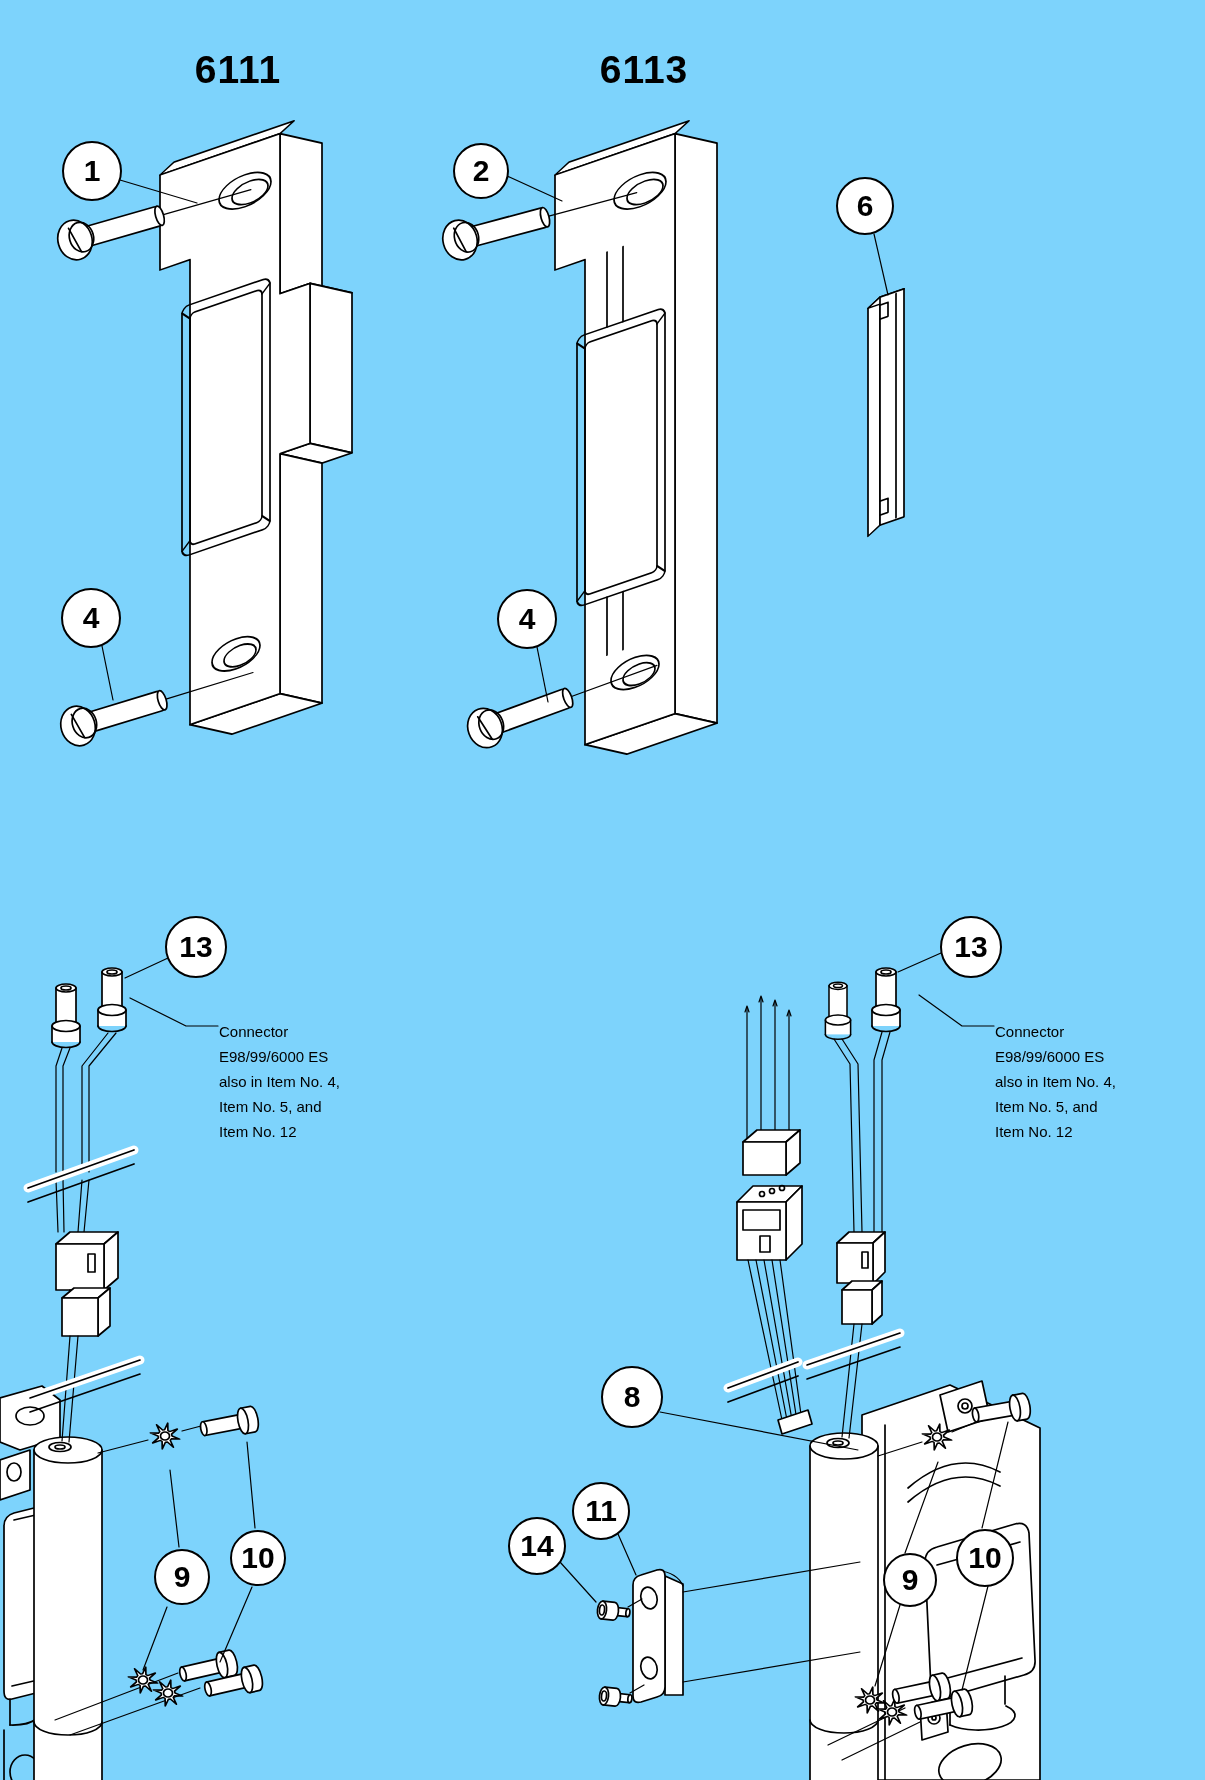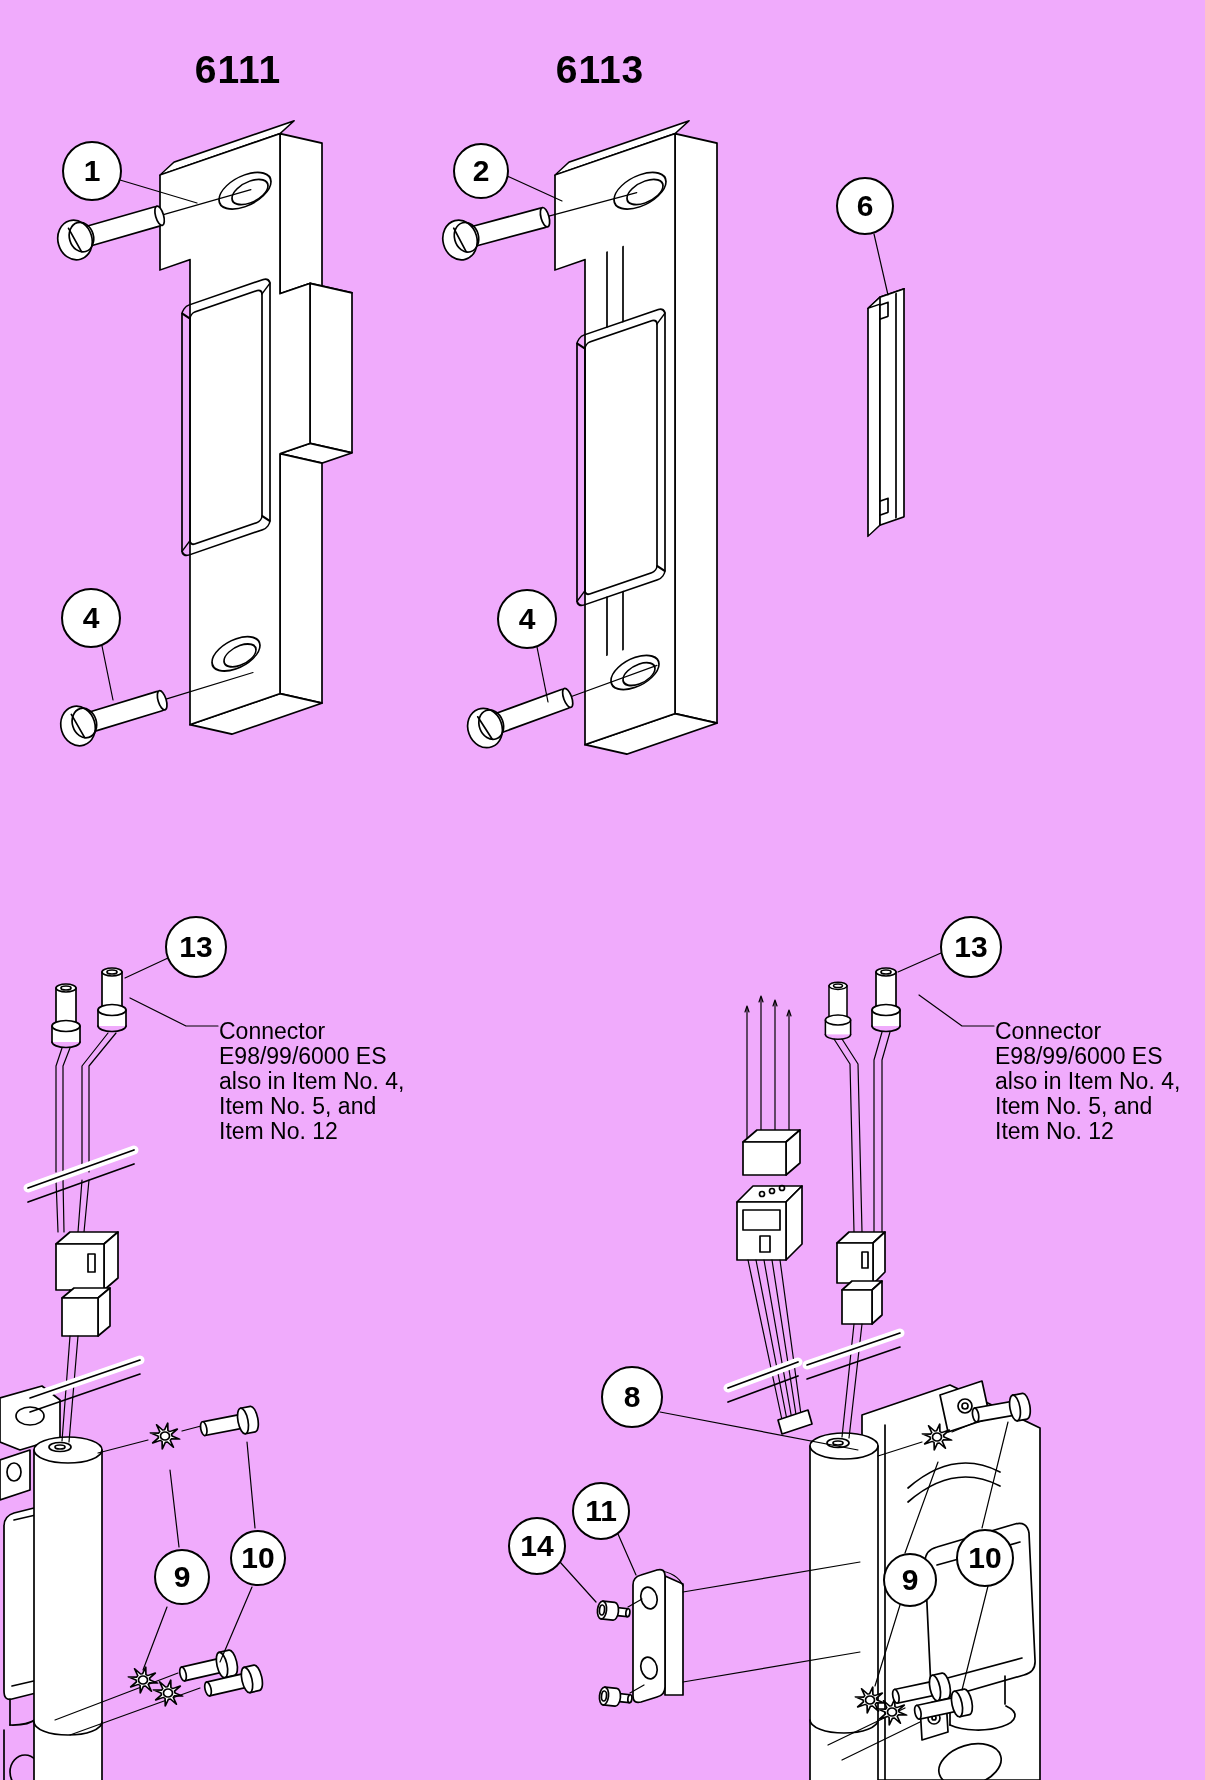--- a/index.html
+++ b/index.html
@@ -1,39 +1,39 @@
 <!DOCTYPE html>
 <html><head>
 <meta charset="utf-8">
 <style>
   html,body{margin:0;padding:0;background:#fff;}
-  #page{position:relative;width:1205px;height:1780px;background:#f0abfc;overflow:hidden;
+  #page{position:relative;width:1205px;height:1780px;background:#7dd3fc;overflow:hidden;
         font-family:"Liberation Sans",sans-serif;color:#000;}
   svg{position:absolute;overflow:visible;}
   svg path,svg line,svg rect,svg ellipse,svg circle,svg polyline{
     fill:none;stroke:#000;stroke-width:1.7;stroke-linejoin:round;stroke-linecap:round;}
   svg .wf{fill:#ffffff;}
   svg .nf{stroke:none;fill:#ffffff;}
   svg .thin{stroke-width:1.2;}
   svg .wu{stroke:#ffffff;stroke-width:9;}
   .model-title{position:absolute;width:160px;text-align:center;font-size:39px;font-weight:bold;
         letter-spacing:1px;}
   .callout{position:absolute;box-sizing:border-box;border:2.6px solid #000;border-radius:50%;
         background:#fff;display:flex;align-items:center;justify-content:center;
         font-weight:bold;font-size:30px;z-index:6;}
-  .note{position:absolute;font-size:23px;line-height:25px;white-space:nowrap;z-index:4;}
+  .note{position:absolute;font-size:15px;line-height:25px;white-space:nowrap;z-index:4;}
   .z1{z-index:1}.z2{z-index:2}
 </style>
 </head>
 <body>
 
 <div id="page">
 
   <div class="model-title" style="left:158px;top:48px;">6111</div>
-  <div class="model-title" style="left:520px;top:48px;">6113</div>
+  <div class="model-title" style="left:564px;top:48px;">6113</div>
 
   <svg class="z1" style="left:160px;top:105px;" width="210" height="670" viewBox="0 0 210 670">
     <g transform="translate(0,70) skewY(-19)">
 
       <path class="wf" d="M120,0 L162,24 L162,184 L120,160 Z"></path>
       <path class="wf" d="M120,160 L150,160 L192,184 L162,184 Z"></path>
       <path class="wf" d="M150,160 L192,184 L192,344 L150,320 Z"></path>
       <path class="wf" d="M120,320 L150,320 L192,344 L162,344 Z"></path>
       <path class="wf" d="M120,320 L162,344 L162,584 L120,560 Z"></path>
       <path class="wf" d="M30,560 L120,560 L162,584 L72,584 Z"></path>

